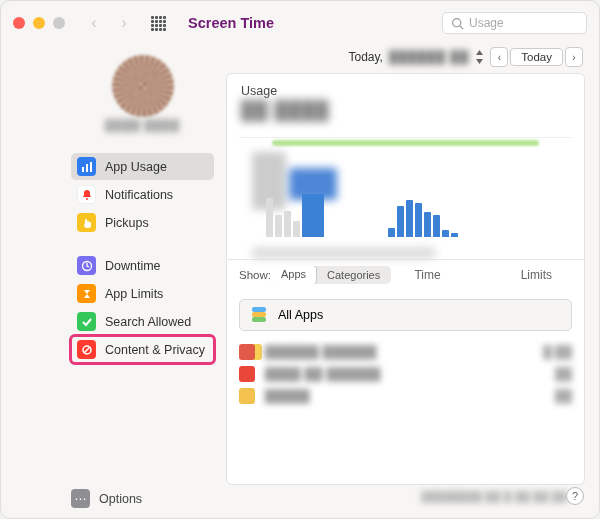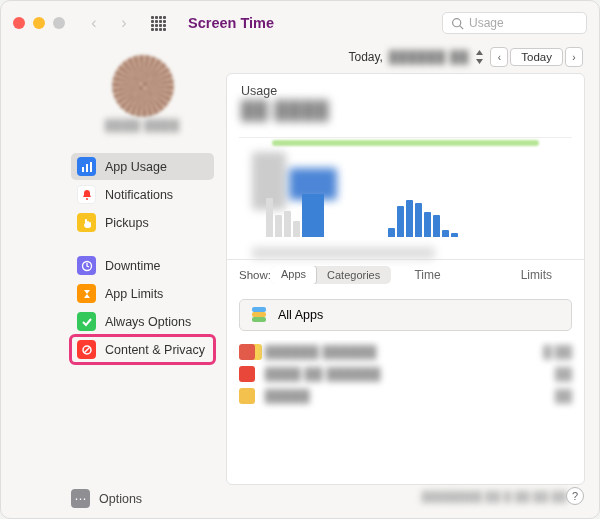--- a/index.html
+++ b/index.html
@@ -162,21 +162,21 @@
               </svg>
           </div>
           <span>App Limits</span>
         </div>
         <div class="sb-item">
           <div class="sb-icon" style="background:#34c759">
             <svg width="12" height="12" viewBox="0 0 12 12">
                 <path d="M2 6l3 3 5-6" stroke="#fff" stroke-width="2" fill="none"></path>
               </svg>
           </div>
-          <span>Always Options</span>
+          <span>Search Allowed</span>
         </div>
         <div class="sb-item highlight">
           <div class="sb-icon" style="background:#ff3b30">
             <svg width="12" height="12" viewBox="0 0 12 12">
                 <circle cx="6" cy="6" r="4" fill="none" stroke="#fff" stroke-width="1.5"></circle>
                 <line x1="3" y1="9" x2="9" y2="3" stroke="#fff" stroke-width="1.5"></line>
               </svg>
           </div>
           <span>Content &amp; Privacy</span>
         </div>

